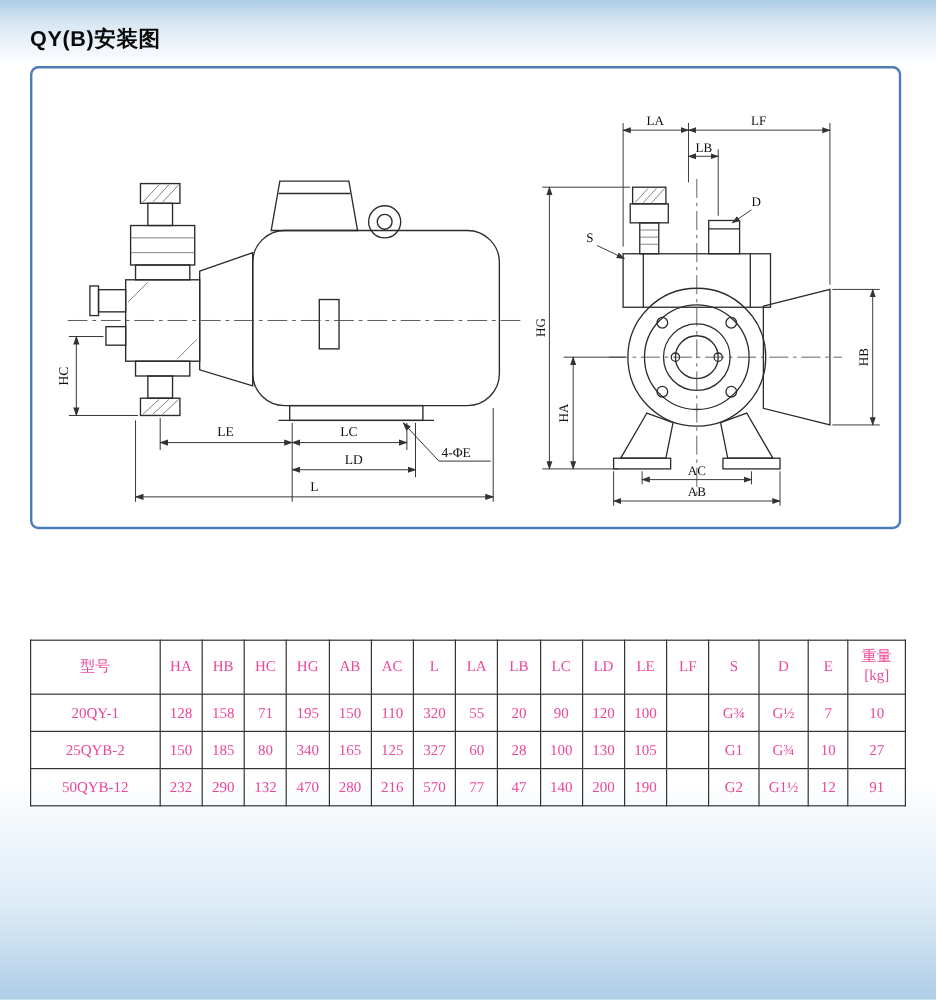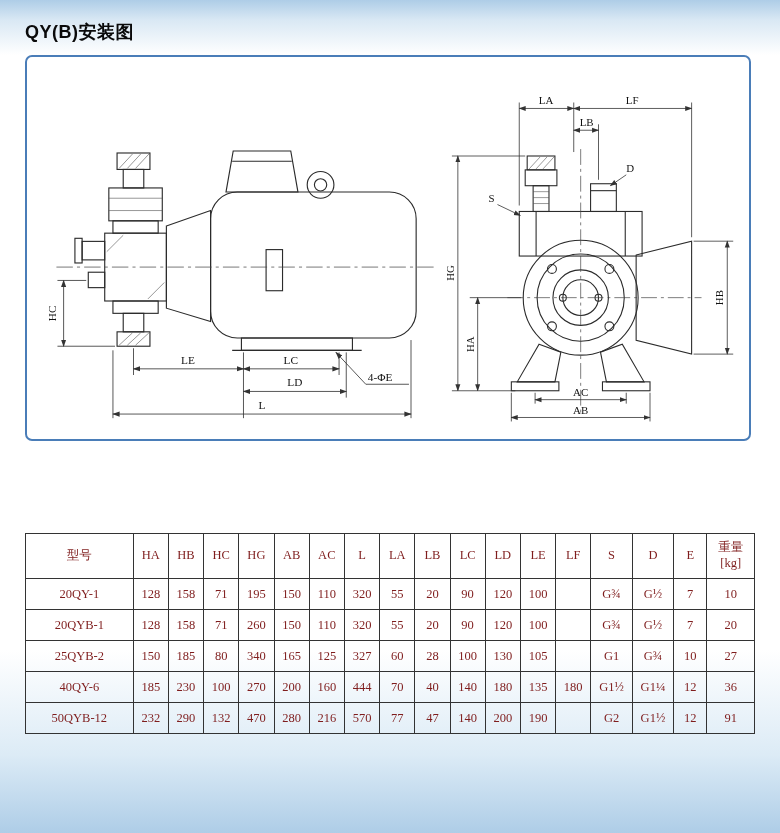--- a/index.html
+++ b/index.html
@@ -28,21 +28,21 @@
   svg text{font-family:"Liberation Serif","DejaVu Serif",serif;font-size:11px;fill:#111;}
   .outline{stroke:#2b2b2b;fill:none;stroke-width:1.1;}
   .thin{stroke:#555;fill:none;stroke-width:0.6;}
   .cl{stroke:#444;stroke-width:0.7;fill:none;stroke-dasharray:16 4 3 4;}
   .dim line{stroke:#333;stroke-width:0.8;}
   .ext{stroke:#333;stroke-width:0.6;}
   table.dims{
     position:absolute;left:25px;top:533px;
     width:730px;border-collapse:collapse;table-layout:fixed;
     font-family:"Liberation Serif","DejaVu Serif",serif;
-    font-size:12.5px;color:#7f1d1d;background:transparent;
+    font-size:12.5px;color:#ec4899;background:transparent;
   }
   table.dims th,table.dims td{
     border:1px solid #333;text-align:center;vertical-align:middle;
     padding:0 1px;overflow:hidden;
   }
   table.dims th{font-weight:normal;height:44px;white-space:pre-line;line-height:1.25;}
   table.dims td{height:30px;}
 </style>
 </head>
 <body>
@@ -244,78 +244,38 @@
           <td>90</td>
           <td>120</td>
           <td>100</td>
           <td></td>
           <td>G¾</td>
           <td>G½</td>
           <td>7</td>
           <td>10</td>
         </tr>
         <tr>
-          <td>20QYB-1</td>
-          <td>128</td>
-          <td>158</td>
-          <td>71</td>
-          <td>260</td>
-          <td>150</td>
-          <td>110</td>
-          <td>320</td>
-          <td>55</td>
-          <td>20</td>
-          <td>90</td>
-          <td>120</td>
-          <td>100</td>
-          <td></td>
-          <td>G¾</td>
-          <td>G½</td>
-          <td>7</td>
-          <td>20</td>
-        </tr>
-        <tr>
           <td>25QYB-2</td>
           <td>150</td>
           <td>185</td>
           <td>80</td>
           <td>340</td>
           <td>165</td>
           <td>125</td>
           <td>327</td>
           <td>60</td>
           <td>28</td>
           <td>100</td>
           <td>130</td>
           <td>105</td>
           <td></td>
           <td>G1</td>
           <td>G¾</td>
           <td>10</td>
           <td>27</td>
-        </tr>
-        <tr>
-          <td>40QY-6</td>
-          <td>185</td>
-          <td>230</td>
-          <td>100</td>
-          <td>270</td>
-          <td>200</td>
-          <td>160</td>
-          <td>444</td>
-          <td>70</td>
-          <td>40</td>
-          <td>140</td>
-          <td>180</td>
-          <td>135</td>
-          <td>180</td>
-          <td>G1½</td>
-          <td>G1¼</td>
-          <td>12</td>
-          <td>36</td>
         </tr>
         <tr>
           <td>50QYB-12</td>
           <td>232</td>
           <td>290</td>
           <td>132</td>
           <td>470</td>
           <td>280</td>
           <td>216</td>
           <td>570</td>

